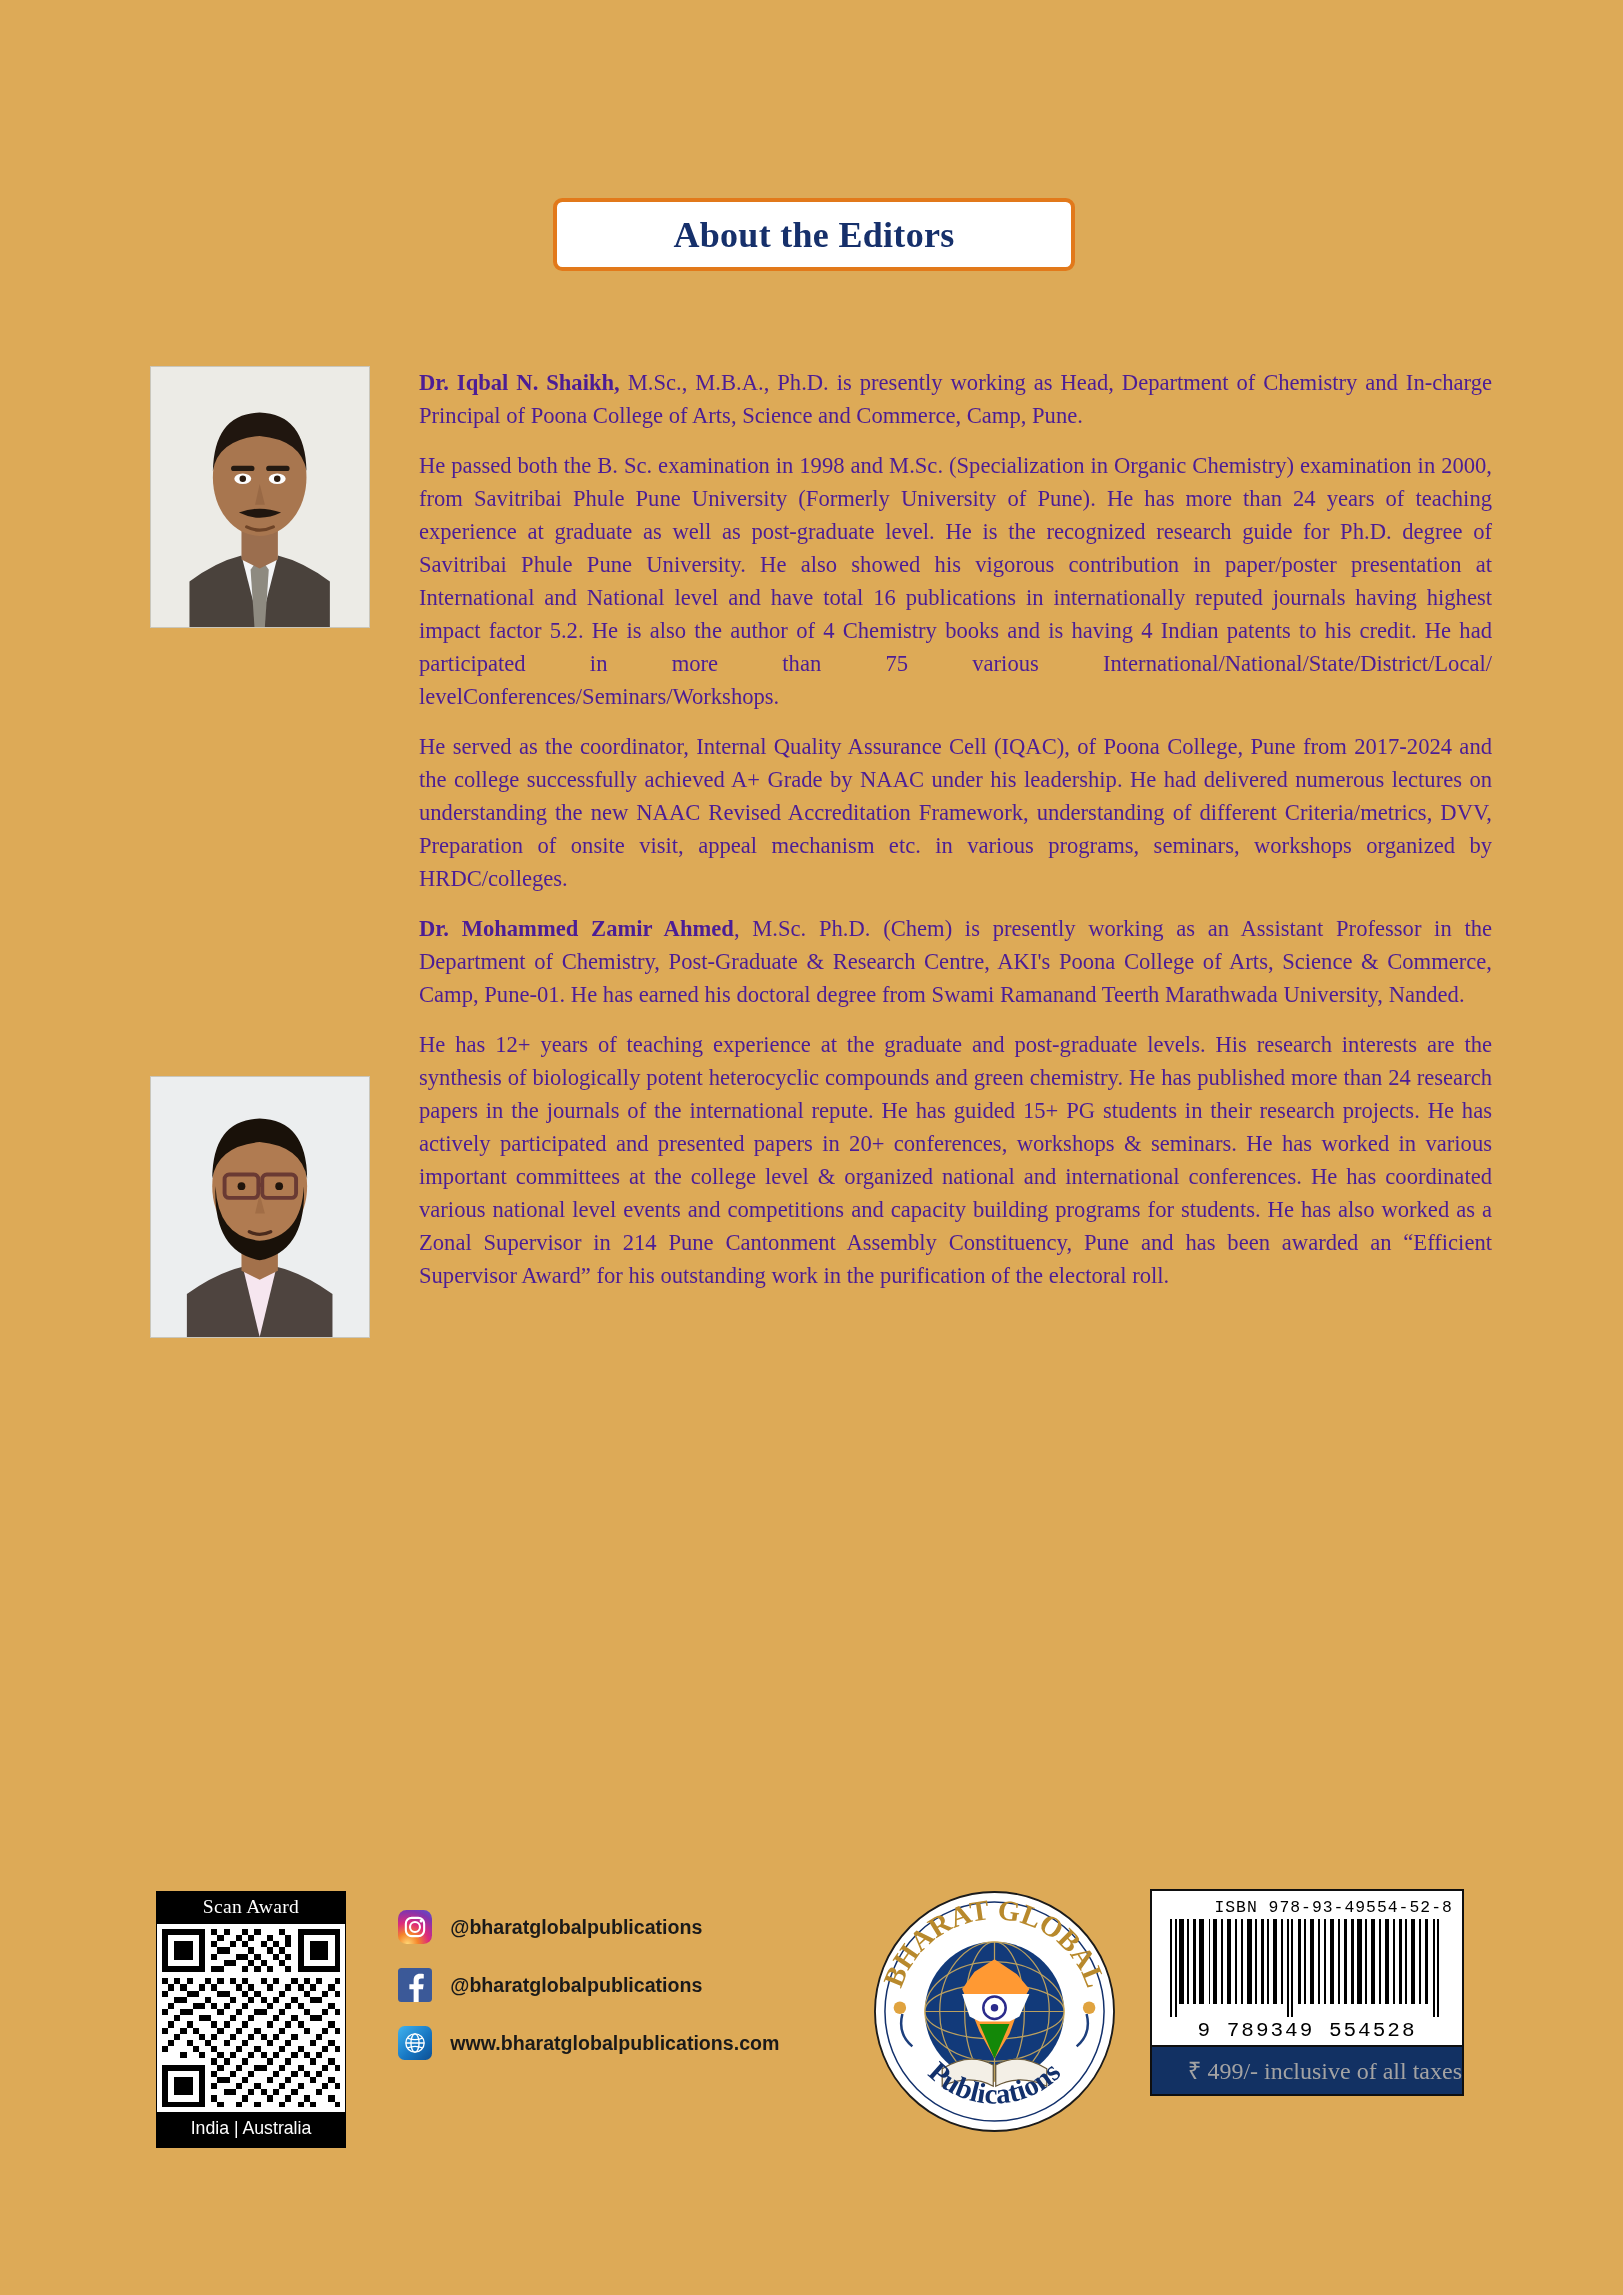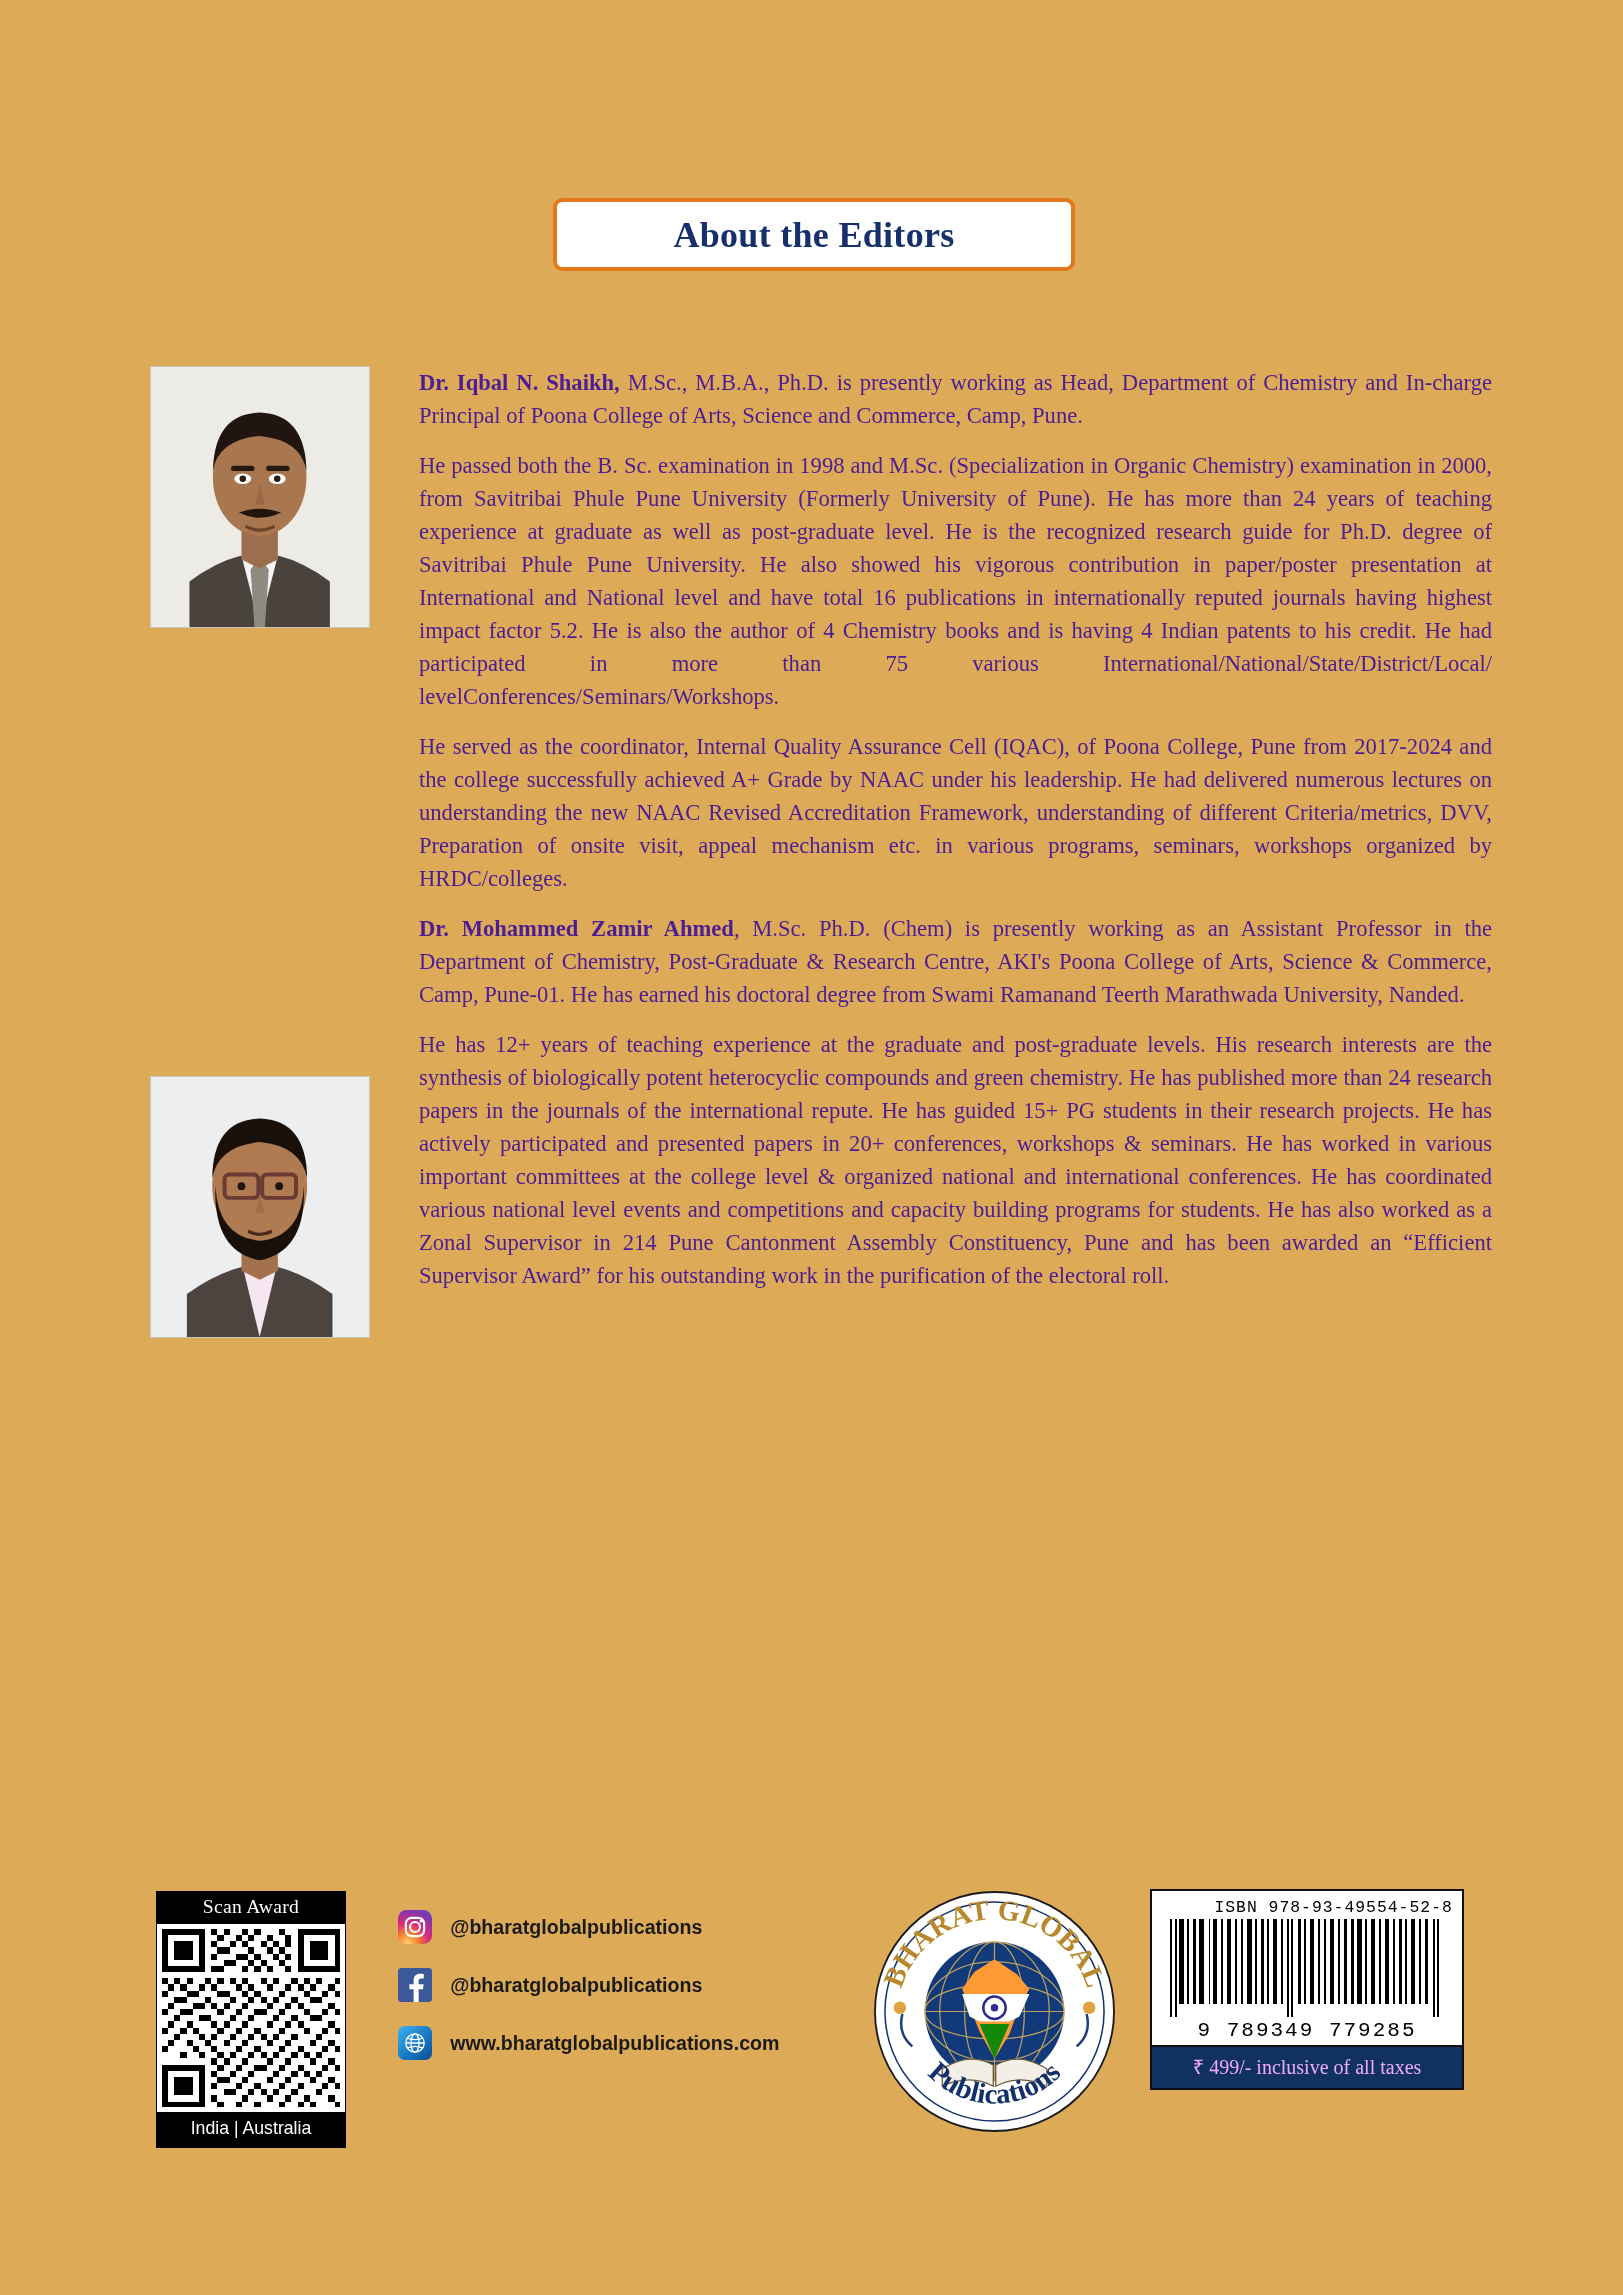--- a/index.html
+++ b/index.html
@@ -163,24 +163,24 @@
     letter-spacing:2px;
     color:#000;
     text-align:center;
     margin-top:1.3px;
     white-space:nowrap;
   }
   .price-bar{
     background:#123163;
     border:2px solid #0f0f0f;
     border-top:none;
-    color:#f0abfc;
+    color:#a3a3a3;
     font-family:"Liberation Serif", serif;
-    font-size:20px;
-    text-align:center;
+    font-size:24px;
+    text-align:right;
     padding:5.9px 0 7.2px 0;
     box-sizing:border-box;
     white-space:nowrap;
   }
 </style>
 </head>
 <body>
 
 <div class="title-wrap">
   <div class="title-text">About the Editors</div>
@@ -660,19 +660,19 @@
           <rect x="151" y="0" width="1.4" height="52"></rect>
             <rect x="155" y="0" width="2" height="52"></rect>
           <rect x="159" y="0" width="1.6" height="52"></rect>
             <rect x="163" y="0" width="2.6" height="52"></rect>
           <rect x="168" y="0" width="1.3" height="52"></rect>
             <rect x="172" y="0" width="2.2" height="52"></rect>
           <rect x="177" y="0" width="1.2" height="60"></rect>
             <rect x="180" y="0" width="1.2" height="60"></rect>
         </g>
       </svg>
-      <div class="ean-text">9 789349 779285</div>
+      <div class="ean-text">9 789349 554528</div>
     </div>
     <div class="price-bar">₹ 499/- inclusive of all taxes</div>
   </div>
 
 </div>
 
 
 </body></html>

